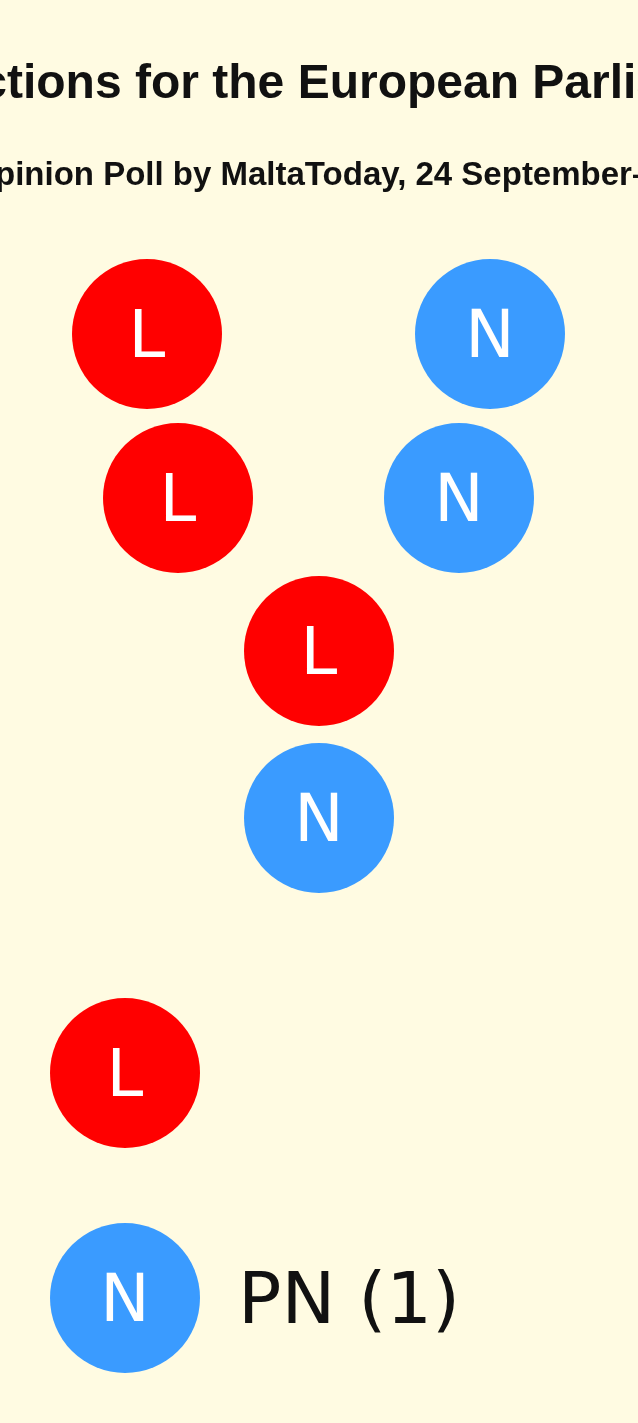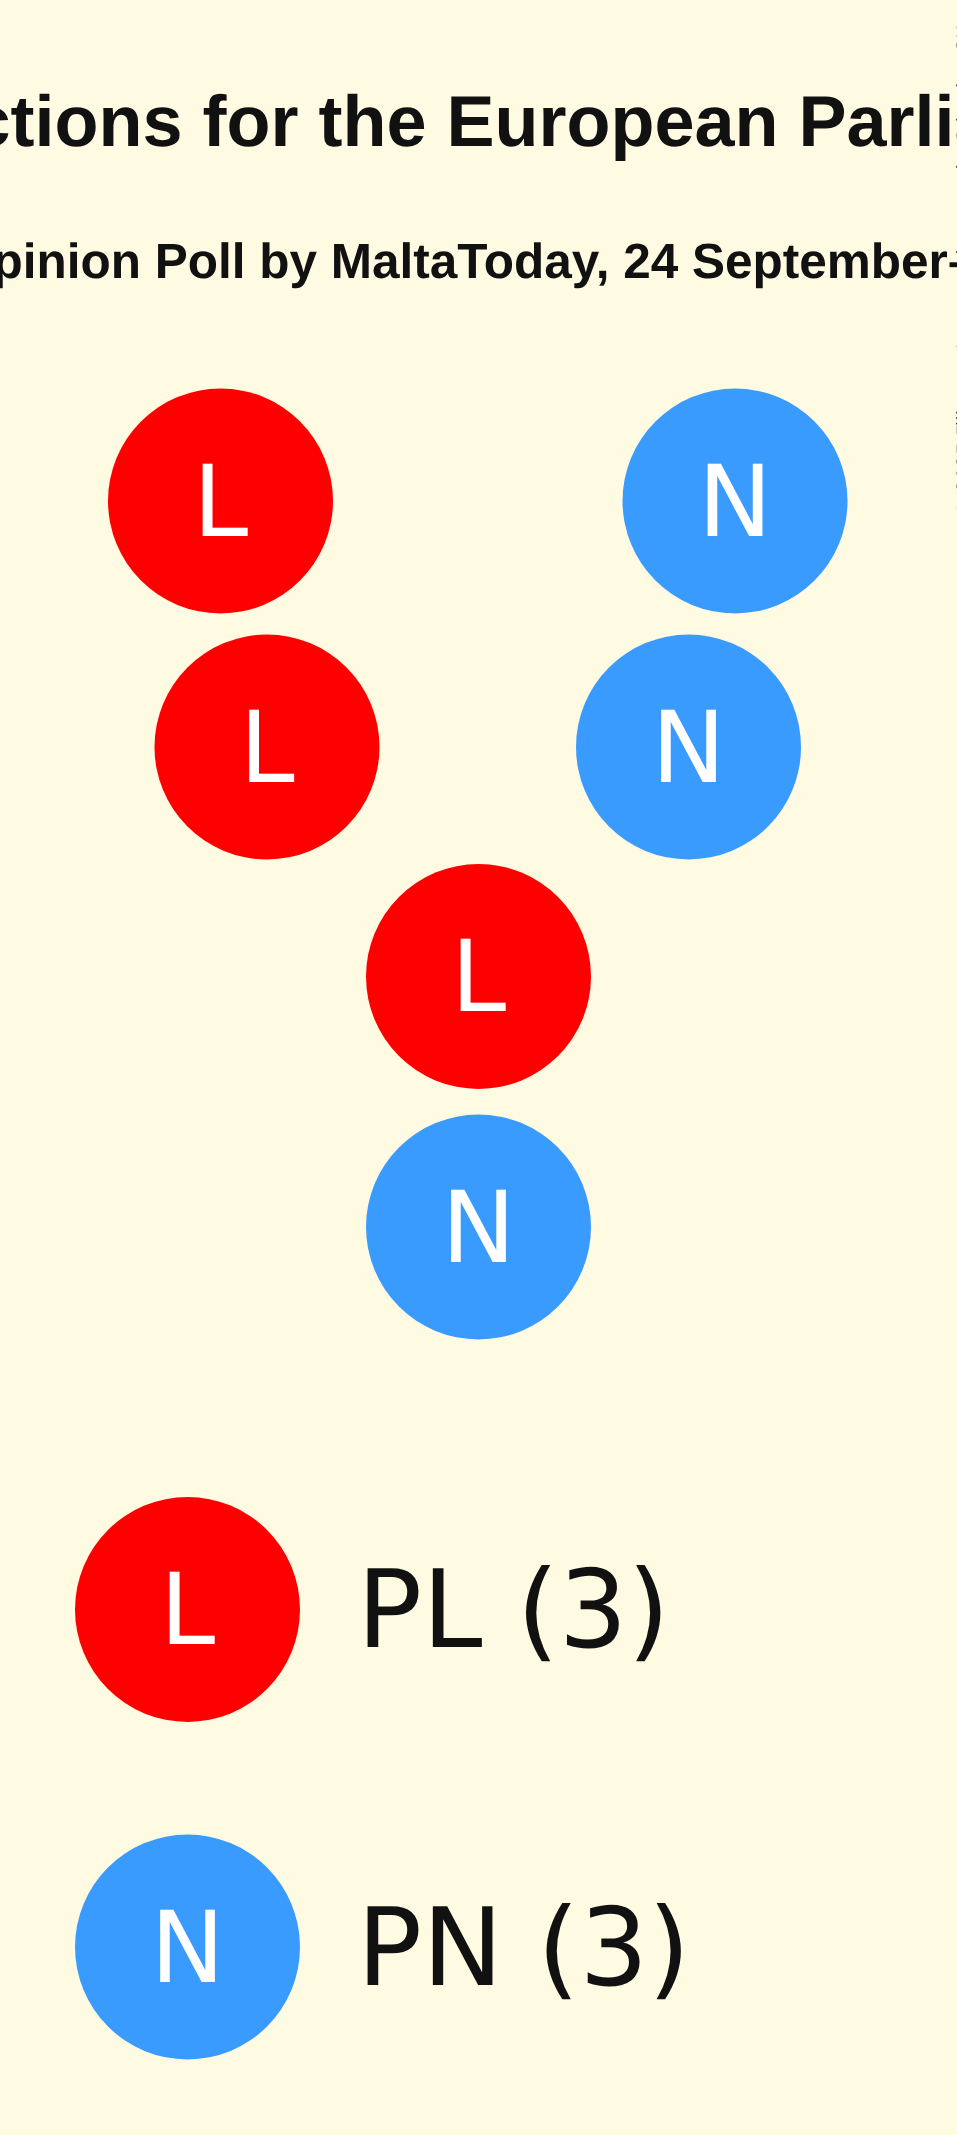--- a/index.html
+++ b/index.html
@@ -53,18 +53,17 @@
     <div class="seat" style="left: 72px; top: 259px; background: rgb(255, 0, 0);">L</div>
     <div class="seat" style="left: 415px; top: 259px; background: rgb(58, 155, 255);">N</div>
     <div class="seat" style="left: 103px; top: 423px; background: rgb(255, 0, 0);">L</div>
     <div class="seat" style="left: 384px; top: 423px; background: rgb(58, 155, 255);">N</div>
     <div class="seat" style="left: 244px; top: 576px; background: rgb(255, 0, 0);">L</div>
     <div class="seat" style="left: 244px; top: 743px; background: rgb(58, 155, 255);">N</div>
   </div>
 
 <div class="legend-item" style="top:998px;">
   <div class="legend-circle" style="background:#ff0000;">L</div>
-  <span class="legend-label">PL (3)</span>
 </div>
 <div class="legend-item" style="top:1223px;">
   <div class="legend-circle" style="background:#3a9bff;">N</div>
-  <span class="legend-label">PN (3)</span>
+  <span class="legend-label">PN (1)</span>
 </div>
 
 </body></html>

